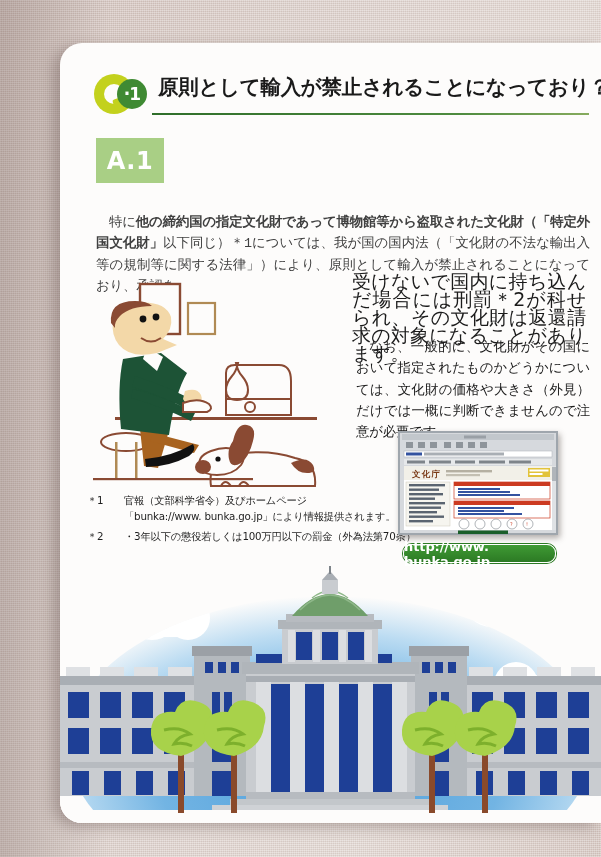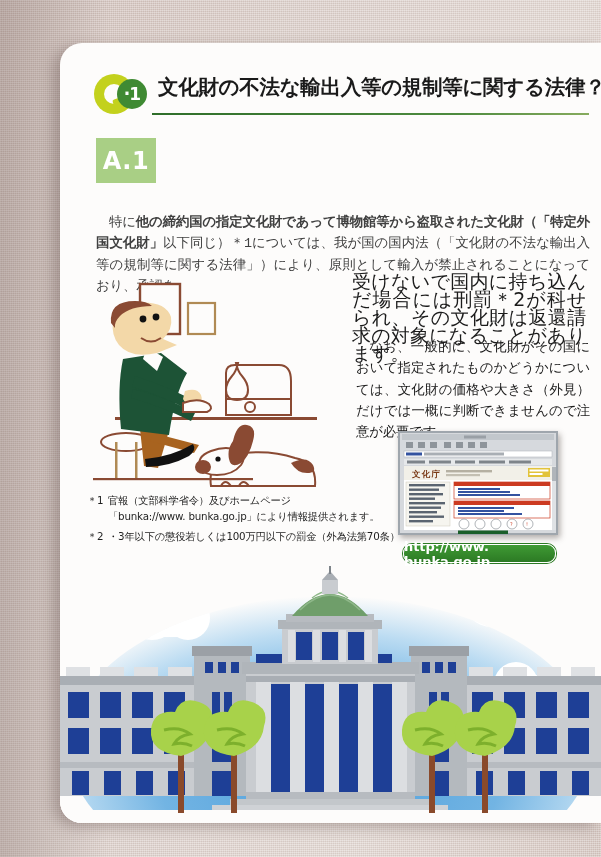--- a/index.html
+++ b/index.html
@@ -53,21 +53,21 @@
     position:absolute;left:64px;top:-1px;width:432px;
     font-size:20.5px;font-weight:bold;color:#1a1a1a;
     letter-spacing:-.3px;white-space:nowrap;
   }
   #q-rule{
     position:absolute;left:58px;top:39px;width:437px;height:2px;
     background:linear-gradient(90deg,#2f6e2a,#4e8b3f 70%,#87ab5e);
   }
   
   #a-badge{
-    position:absolute;left:36px;top:95px;width:60px;height:45px;
+    position:absolute;left:36px;top:95px;width:68px;height:45px;
     background:#a9cf85;
     color:#ffffff;font-weight:bold;font-size:24px;
     display:flex;align-items:center;justify-content:center;
     letter-spacing:.5px;
   }
   #a-para{
     position:absolute;left:106px;top:94px;width:424px;
     font-size:13.4px;line-height:21.3px;color:#1b1b1b;
     letter-spacing:-.05px;text-align:justify;
   }
@@ -90,21 +90,21 @@
     letter-spacing:-.15px;text-indent:13px;text-align:justify;
   }
   
   #illus{position:absolute;left:33px;top:238px;width:224px;height:224px;}
   
   #notes{position:absolute;left:27px;top:450px;width:320px;
          font-size:10.3px;line-height:15.6px;color:#1e1e1e;letter-spacing:-.2px;}
   .note{display:flex;margin-bottom:5px;}
   .note-mark{width:21px;flex:none;}
   .note-body{flex:1;}
-  .note-body div{white-space:nowrap;}
+  .note-body div{white-space:nowrap;margin-left:16px;}
   
   #shot{
     position:absolute;left:338px;top:388px;width:160px;height:104px;
     box-shadow:2px 3px 6px rgba(60,50,45,.4);
   }
   
   #urlpill{
     position:absolute;left:343px;top:501px;width:151px;height:17px;
     border-radius:9px;
     background:linear-gradient(180deg,#3f9a34,#2c7a24);
@@ -124,21 +124,21 @@
 <div id="bg-shadow"></div>
 
 <div id="card">
 
   <div id="qheader">
     <div class="q-badge">
       <div class="q-ring"></div>
       <div class="q-tail"></div>
       <div class="q-dot">·1</div>
     </div>
-    <div id="q-title">文化財の不法な輸出入等の規制等に関する法律？</div>
+    <div id="q-title">原則として輸入が禁止されることになっており？</div>
     <div id="q-rule"></div>
   </div>
 
   <div id="a-badge">A.1</div>
 
   <div id="p2"><span>特に</span><b>他の締約国の指定文化財であって博物館等から盗取された文化財（「特定外国文化財」</b><span>以下同じ）＊1については、我が国の国内法（「文化財の不法な輸出入等の規制等に関する法律」）により、原則として輸入が禁止されることになっており、承認を</span></div>
 
   <div id="p2b">受けないで国内に持ち込んだ場合には刑罰＊2が科せられ、その文化財は返還請求の対象になることがあります。</div>
 
   <div id="p3">なお、一般的に、文化財がその国において指定されたものかどうかについては、文化財の価格や大きさ（外見）だけでは一概に判断できませんので注意が必要です。</div>

